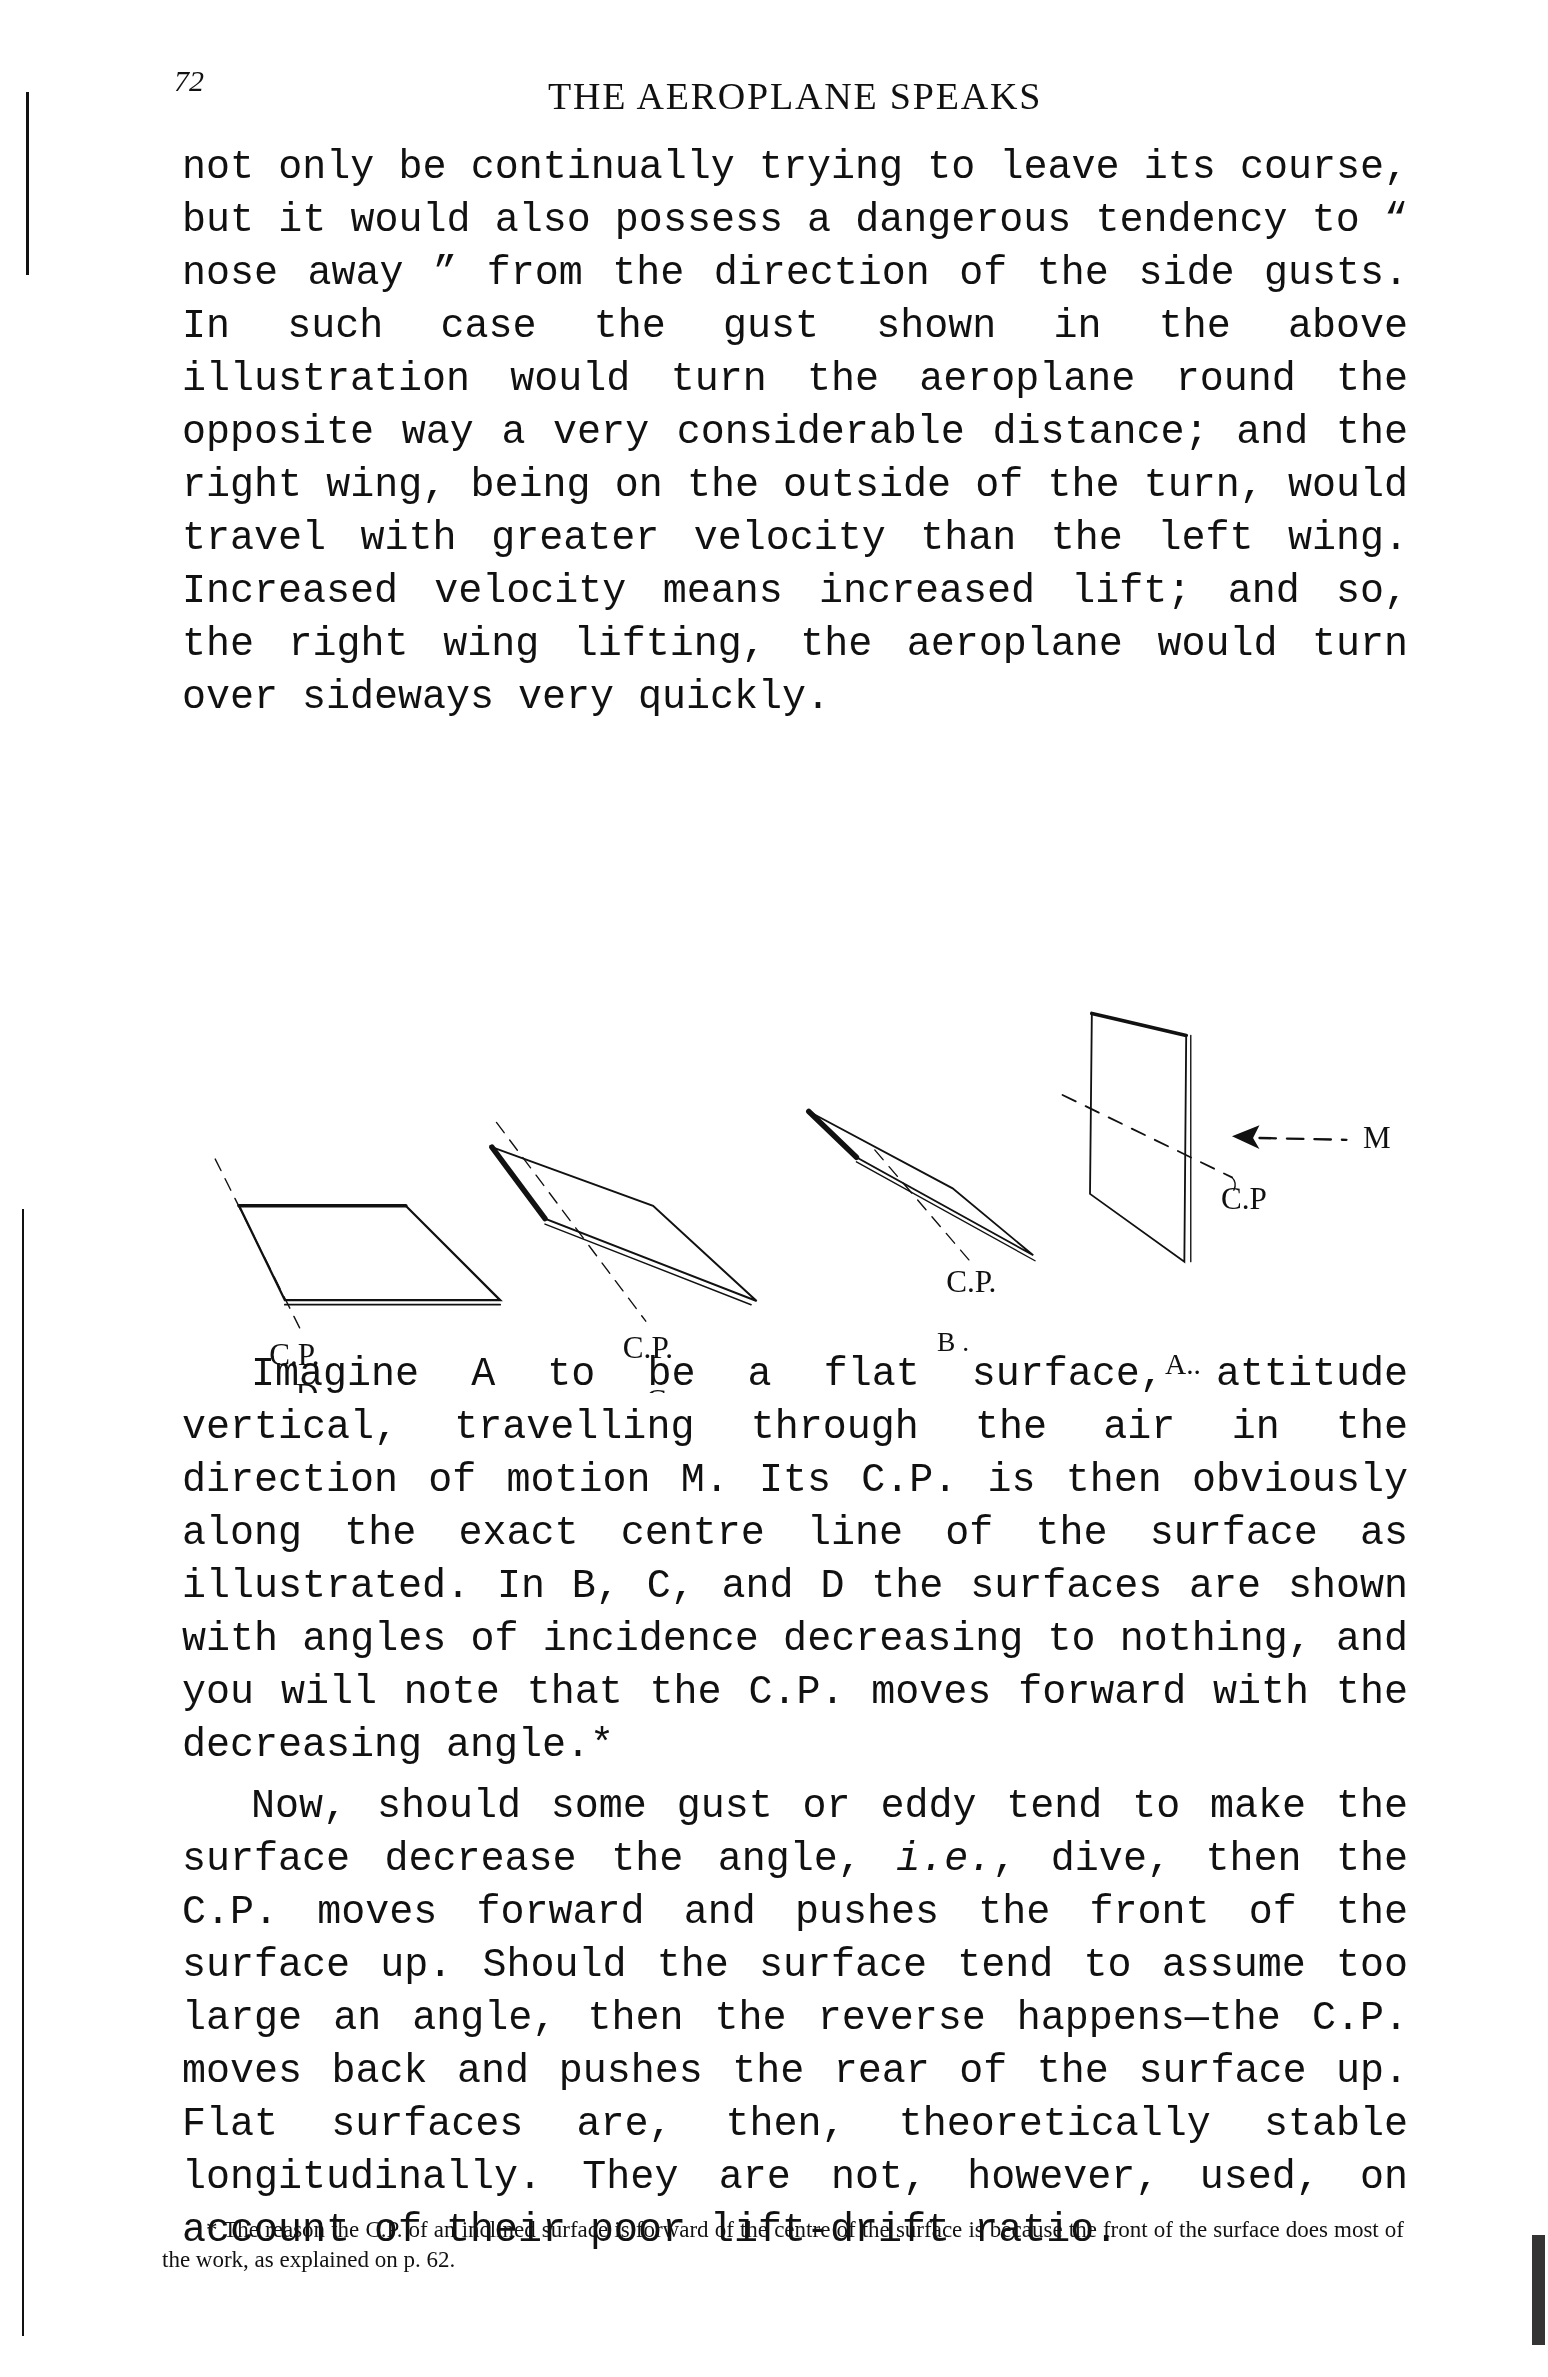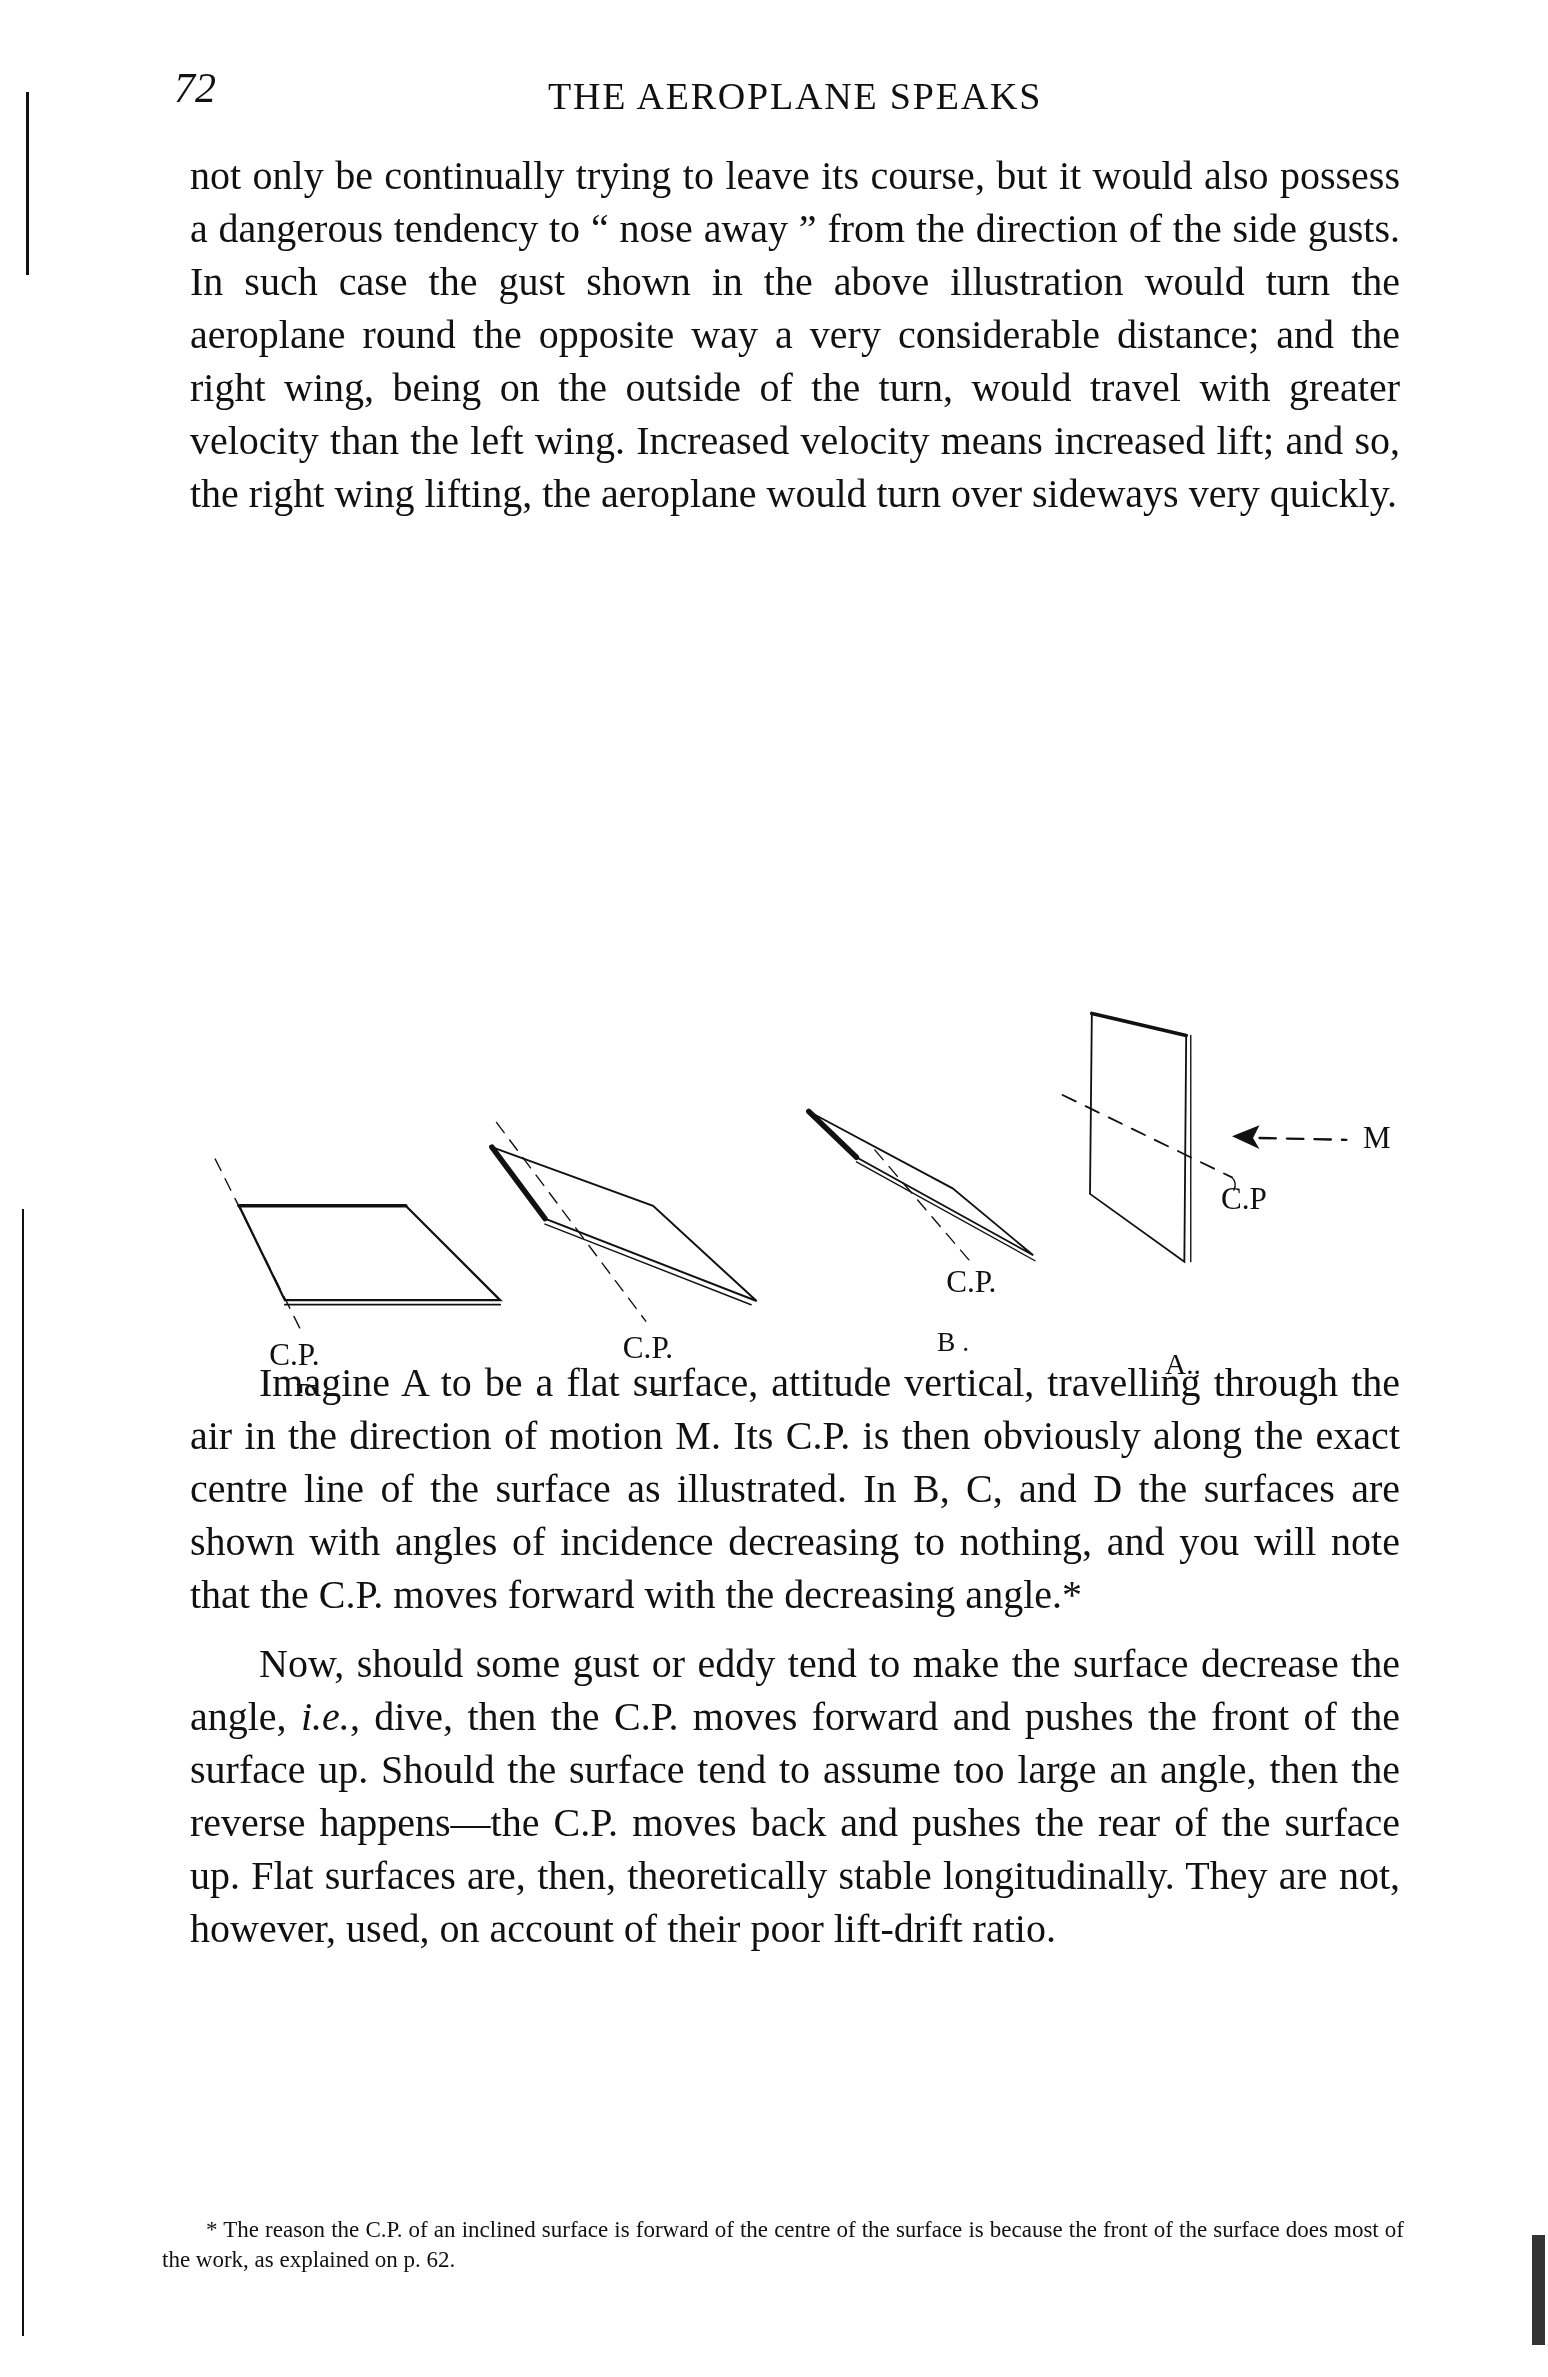--- a/index.html
+++ b/index.html
@@ -1,24 +1,24 @@
 <!DOCTYPE html>
 <html style="font-size:14.7px"><head>
 <meta charset="utf-8">
 <style>
   html, body { margin:0; padding:0; background:#ffffff; }
   body { width:1548px; height:2377px; position:relative; overflow:hidden;
          font-family:"Liberation Serif","DejaVu Serif",serif; color:#111; }
   .scan-line { position:absolute; background:#111; }
-  .page-number { position:absolute; left:174px; top:64px; font-size:42px; font-style:italic; }
+  .page-number { position:absolute; left:174px; top:64px; font-size:30px; font-style:italic; }
   .running-head { position:absolute; left:174px; width:1242px; top:55px; text-align:center;
                   font-size:38px; letter-spacing:1.8px;margin-top:19px; }
   .body-text { position:absolute; left:174px; width:1242px; font-size:40px; line-height:53px;
                text-align:justify; }
-  .body-text p { margin:16px; }
+  .body-text p { margin:8px;font-family:Liberation Mono, monospace; }
   .indent { text-indent:69px; }
   .smallcaps { font-variant:small-caps; letter-spacing:0.9px; }
   .footnote { position:absolute; left:162px; width:1242px; top:2215px; font-size:23px; line-height:30px;
               text-align:justify; }
   #fig { position:absolute; left:0; top:0; width:1548px; height:1393px; pointer-events:none; }
   .fig-label { font-family:"Liberation Serif","DejaVu Serif",serif; fill:#111; }
 </style>
 </head>
 <body>
 

